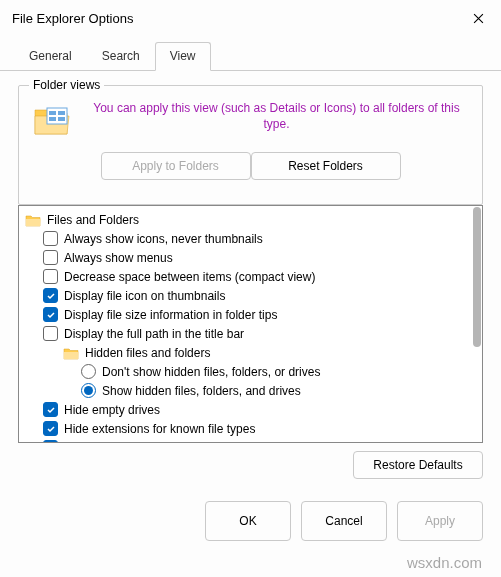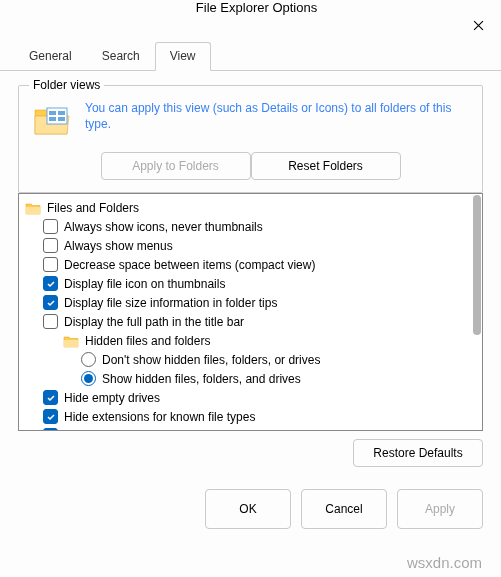--- a/index.html
+++ b/index.html
@@ -1,29 +1,29 @@
 <!DOCTYPE html>
 <html><head>
   <meta charset="utf-8">
   <style>
     * { box-sizing: border-box; font-family: 'Segoe UI', sans-serif; font-size: 12px; }
     body { margin: 0; padding: 0; width: 501px; height: 577px; background: #fdfdfd; position: relative; }
-    .titlebar { display: flex; align-items: center; height: 36px; padding: 0 0 0 12px; flex-direction: column; }
+    .titlebar { display: flex; align-items: center; height: 36px; padding: 0 0 0 12px; }
     .titlebar-title { font-size: 13px; color: #000; }
     .titlebar-close { margin-left: auto; width: 46px; height: 36px; display: flex; align-items: center; justify-content: center; }
     .titlebar-close svg { width: 11px; height: 11px; }
     .tabs { display: flex; padding: 6px 14px 0 14px; border-bottom: 1px solid #ccc; }
     .tab { padding: 6px 14px 6px 14px; border: 1px solid transparent; position: relative; color: #333; cursor: default; }
     .tab.active { border: 1px solid #ccc; border-bottom: 1px solid #fdfdfd; border-radius: 3px 3px 0 0; background: #fdfdfd; margin-bottom: -1px; }
     .content { padding: 10px 18px 0 18px; }
-    .groupbox { border: 1px solid #ccc; border-radius: 2px; padding: 14px 14px 12px 14px; margin-top: 4px; position: relative; }
+    .groupbox { border: 1px solid #ccc; border-radius: 2px; padding: 14px 14px 24px 14px; margin-top: 4px; position: relative; }
     .group-title { position: absolute; top: -8px; left: 10px; background: #fdfdfd; padding: 0 4px; }
     .folder-views-row { display: flex; gap: 14px; align-items: flex-start; }
     .folder-icon { flex-shrink: 0; margin-top: 4px; }
-    .desc { color: #3b82f6; line-height: 1.35; }
+    .desc { color: #a21caf; line-height: 1.35; text-align: center; }
     .fv-buttons { display: flex; justify-content: center; margin-top: 14px; }
     .btn { min-width: 150px; height: 28px; border: 1px solid #c9c9c9; border-radius: 4px; background: #fdfdfd; display: inline-flex; align-items: center; justify-content: center; color: #000; }
     .btn.disabled { color: #aaa; }
     .btn.small { min-width: 86px; height: 40px; text-align: right; }
     .adv-label { margin-top: 18px; margin-bottom: 4px; }
     .adv-box { border: 1px solid #888; height: 238px; background: #fff; position: relative; overflow: hidden; }
     .adv-scroll { padding: 4px 4px; overflow-y: hidden; height: 100%; }
     .tree-scroll { position: absolute; right: 1px; top: 1px; bottom: 1px; width: 10px; }
     .tree-thumb { position: absolute; right: 0; top: 0; width: 8px; height: 140px; background: #b5b5b5; border-radius: 4px; }
     .tree-item { display: flex; align-items: center; height: 19px; gap: 6px; }

